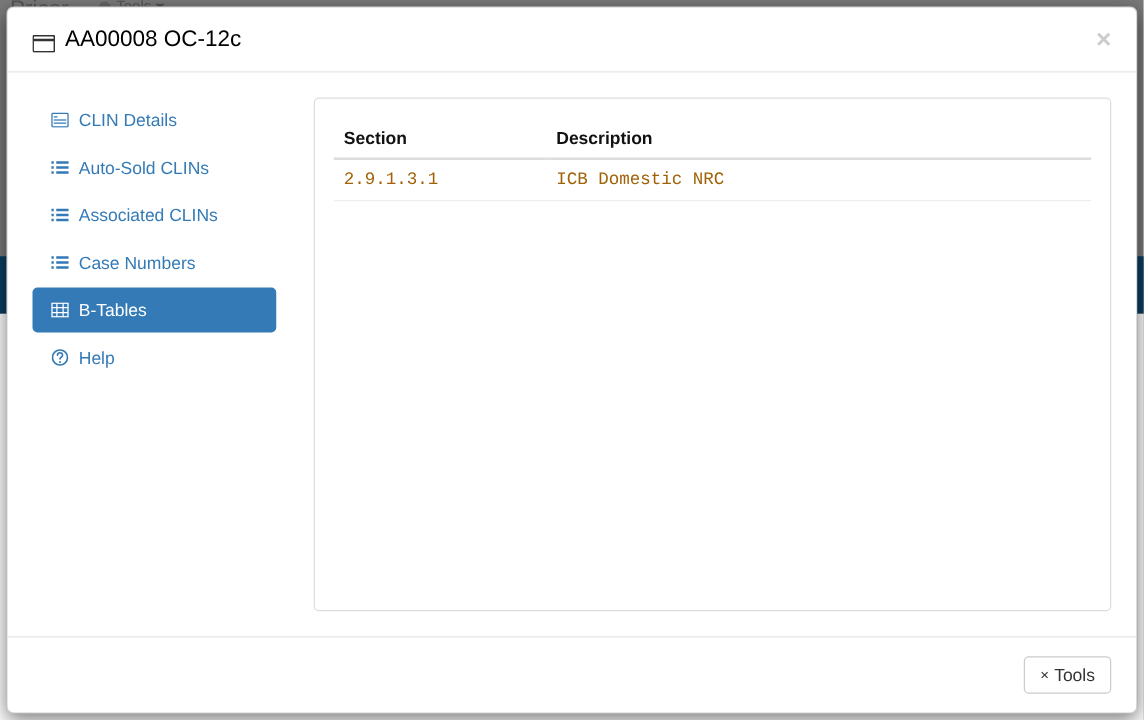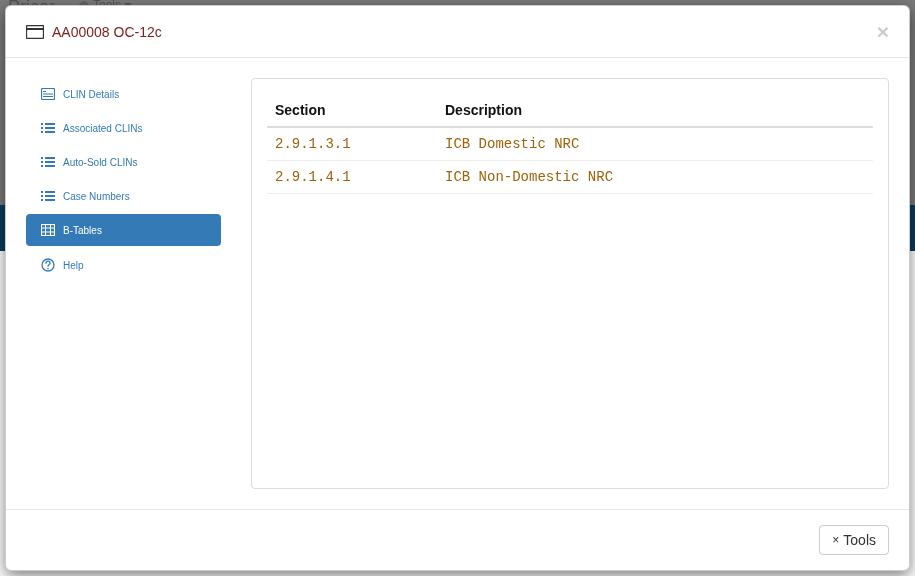--- a/index.html
+++ b/index.html
@@ -36,22 +36,22 @@
     box-shadow: 0 5px 15px rgba(0,0,0,0.5);
     display: flex; flex-direction: column;
     overflow: hidden;
   }
   .modal-header {
     padding: 15px 20px;
     border-bottom: 1px solid #e5e5e5;
     display: flex; align-items: center; justify-content: space-between;
   }
   .modal-title {
-    font-size: 14px; font-weight: 500; color: #7f1d1d;
-    display: flex; align-items: center; gap: 8px;
+    font-size: 18px; font-weight: 500; color: #000000;
+    display: flex; align-items: flex-end; gap: 8px;
   }
   .modal-title .title-icon {
     display: inline-flex; align-items: center; justify-content: center;
   }
   .modal-close-x {
     color: #ccc; font-size: 21px; font-weight: 700; cursor: pointer;
     background: none; border: none; line-height: 1;
   }
 
   .modal-body {
@@ -62,21 +62,21 @@
   
   .nav {
     width: 195px; flex-shrink: 0;
   }
   .nav-item {
     display: flex; align-items: center; gap: 8px;
     padding: 10px 15px;
     color: #337ab7;
     cursor: pointer;
     border-radius: 4px;
-    font-size: 10px;
+    font-size: 14px;
     margin-bottom: 2px;
   }
   .nav-item.active {
     background: #337ab7; color: #fff;
   }
   .nav-item .nav-icon { width: 14px; display: inline-flex; align-items: center; justify-content: center; }
 
   
   .panel {
     flex: 1;
@@ -157,34 +157,34 @@
           <span class="nav-icon">
             <svg width="14" height="12" viewBox="0 0 14 12">
               <rect x="0" y="1" width="2" height="2" fill="#337ab7"></rect>
               <rect x="4" y="1" width="10" height="2" fill="#337ab7"></rect>
               <rect x="0" y="5" width="2" height="2" fill="#337ab7"></rect>
               <rect x="4" y="5" width="10" height="2" fill="#337ab7"></rect>
               <rect x="0" y="9" width="2" height="2" fill="#337ab7"></rect>
               <rect x="4" y="9" width="10" height="2" fill="#337ab7"></rect>
             </svg>
           </span>
-          <span>Associated CLINs</span>
+          <span>Auto-Sold CLINs</span>
         </div>
         <div class="nav-item">
           <span class="nav-icon">
             <svg width="14" height="12" viewBox="0 0 14 12">
               <rect x="0" y="1" width="2" height="2" fill="#337ab7"></rect>
               <rect x="4" y="1" width="10" height="2" fill="#337ab7"></rect>
               <rect x="0" y="5" width="2" height="2" fill="#337ab7"></rect>
               <rect x="4" y="5" width="10" height="2" fill="#337ab7"></rect>
               <rect x="0" y="9" width="2" height="2" fill="#337ab7"></rect>
               <rect x="4" y="9" width="10" height="2" fill="#337ab7"></rect>
             </svg>
           </span>
-          <span>Auto-Sold CLINs</span>
+          <span>Associated CLINs</span>
         </div>
         <div class="nav-item">
           <span class="nav-icon">
             <svg width="14" height="12" viewBox="0 0 14 12">
               <rect x="0" y="1" width="2" height="2" fill="#337ab7"></rect>
               <rect x="4" y="1" width="10" height="2" fill="#337ab7"></rect>
               <rect x="0" y="5" width="2" height="2" fill="#337ab7"></rect>
               <rect x="4" y="5" width="10" height="2" fill="#337ab7"></rect>
               <rect x="0" y="9" width="2" height="2" fill="#337ab7"></rect>
               <rect x="4" y="9" width="10" height="2" fill="#337ab7"></rect>
@@ -221,24 +221,20 @@
           <tr>
             <th class="col-section">Section</th>
             <th>Description</th>
           </tr>
         </thead>
         <tbody id="tbody">
             <tr>
               <td class="col-section">2.9.1.3.1</td>
               <td>ICB Domestic NRC</td>
             </tr>
-            <tr>
-              <td class="col-section">2.9.1.4.1</td>
-              <td>ICB Non-Domestic NRC</td>
-            </tr>
           </tbody>
       </table>
     </div>
   </div>
 
   <div class="modal-footer">
     <button class="btn">
       <span class="x">×</span>
       <span>Tools</span>
     </button>

